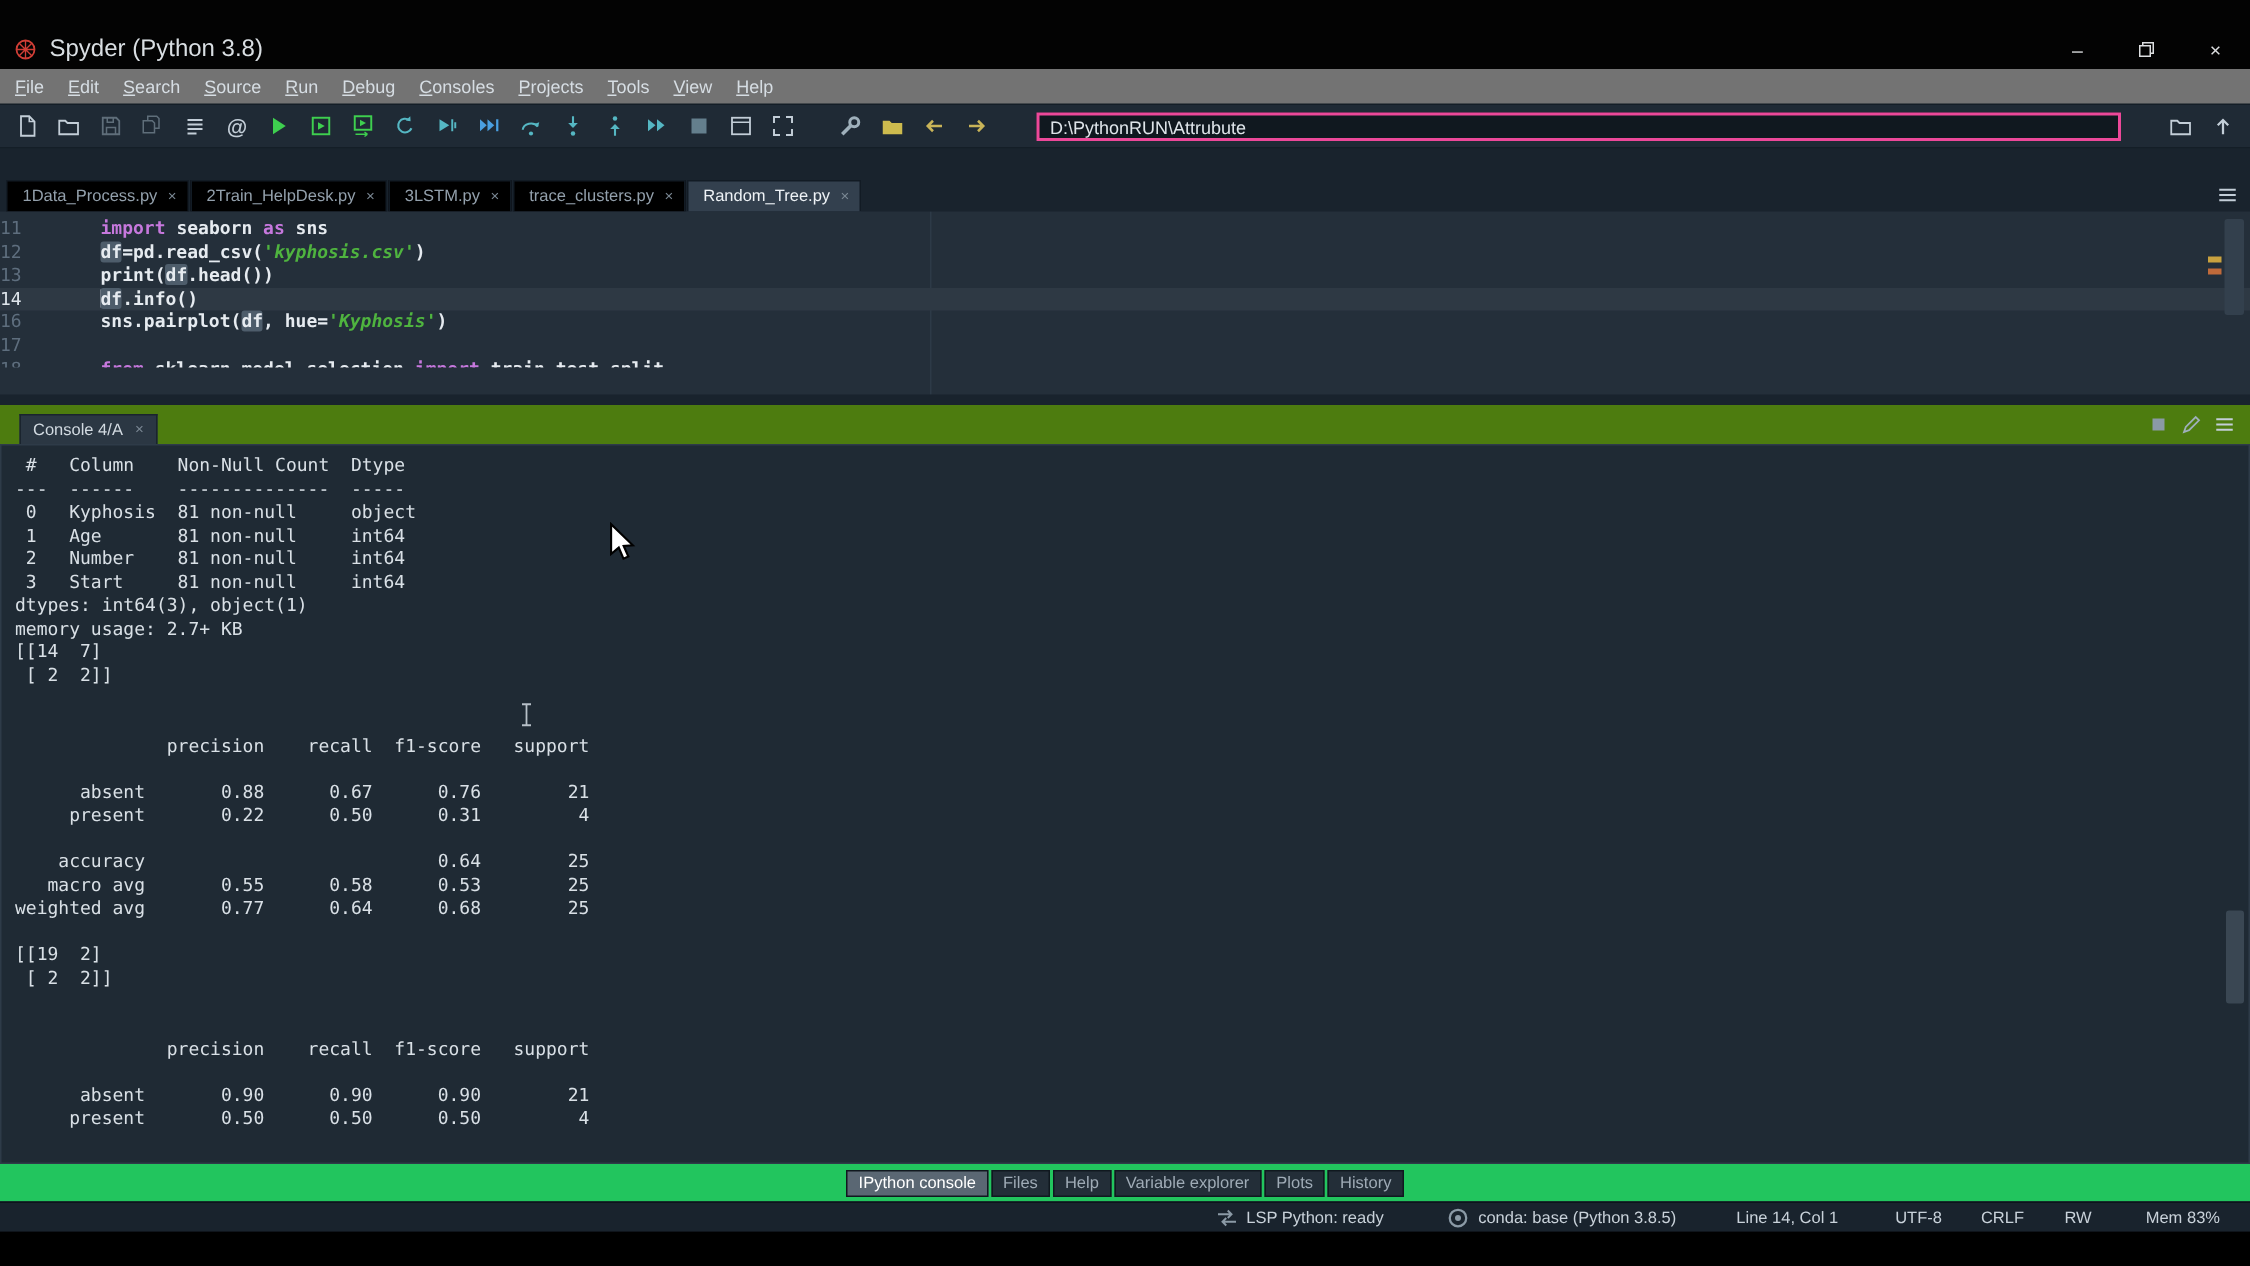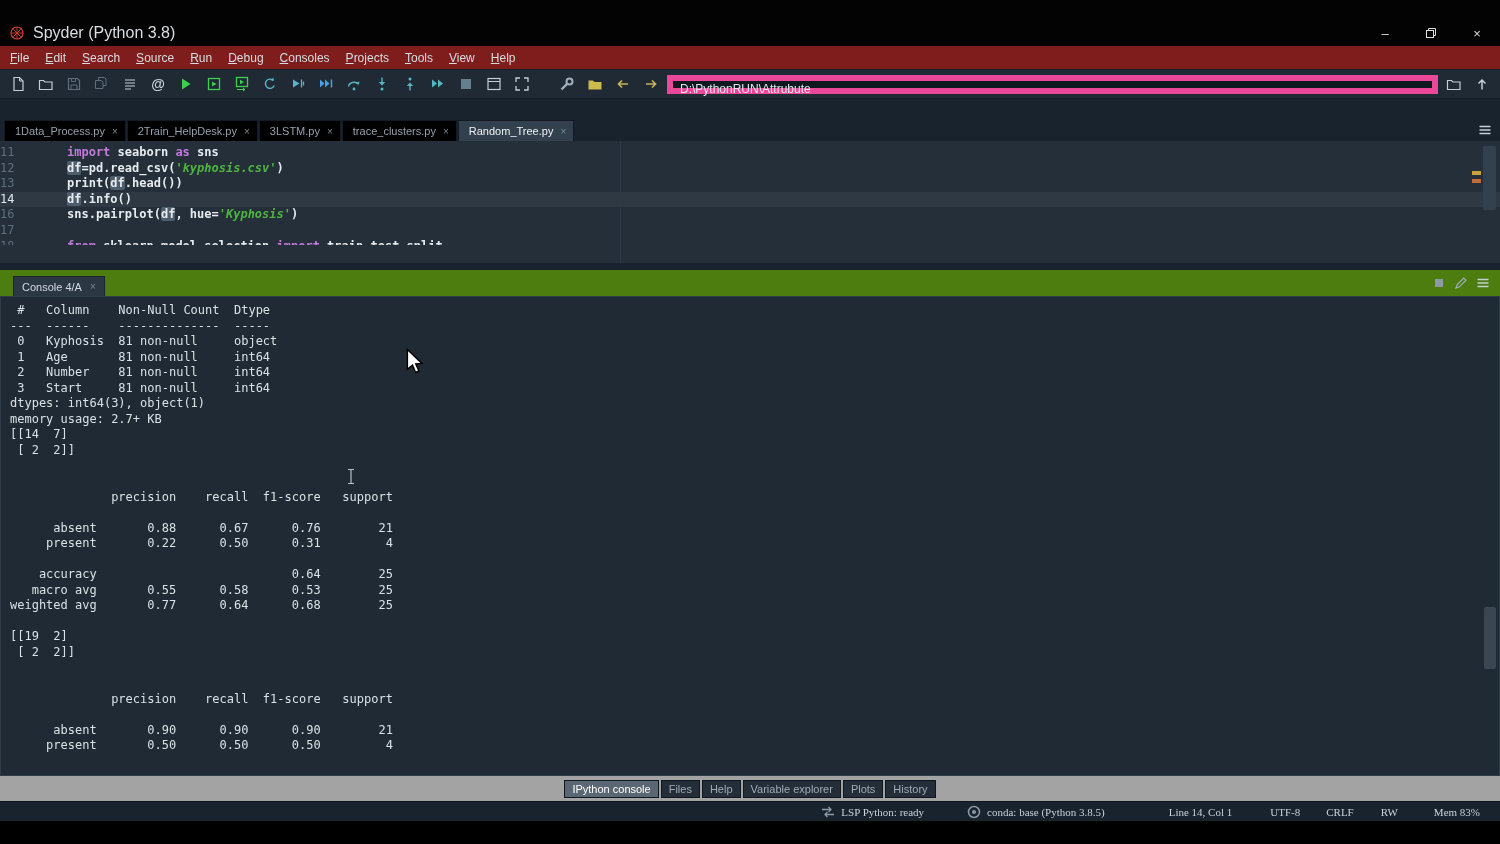--- a/index.html
+++ b/index.html
@@ -10,33 +10,33 @@
   
   #titlebar { position:absolute; left:0; top:0; width:100%; height:46px; background:#030303; }
   .titlebar-inner { position:absolute; left:0; top:20px; right:150px; height:26px; display:flex; align-items:center; }
   .app-icon { margin-left:9px; width:16px; height:16px; display:inline-flex; }
   .title { margin-left:8px; font-size:16px; color:#d9dee2; }
   .win-controls { position:absolute; right:0; top:20px; height:26px; display:flex; }
   .wbtn { width:46px; height:26px; display:flex; align-items:center; justify-content:center;
           color:#dcdee0; font-size:13px; }
 
   
-  #menubar { position:absolute; left:0; top:46px; width:100%; height:24px; background:#7f1d1d;
+  #menubar { position:absolute; left:0; top:46px; width:100%; height:24px; background:#737373;
              border-bottom:1px solid #141e27; display:flex; align-items:center; padding-left:2px; }
   .menu-item { padding:0 8px; font-size:12px; color:#d6dde3; }
   .menu-item u { text-decoration:underline; }
 
   
   #toolbar { position:absolute; left:0; top:70px; width:100%; height:29px; background:#1f2a35;
              border-bottom:1px solid #141e27; display:flex; align-items:center; }
   .tb-left { display:flex; align-items:center; margin-left:4px; }
   .tbtn { width:22px; height:22px; margin:0 3px; display:flex; align-items:center; justify-content:center; }
   .tbtn.gap { margin-left:20px; }
   .txticon { color:#c3ced8; font-size:14px; font-weight:bold; }
-  .tb-path { flex:1; height:19px; margin:0 2px; background:#10181f; border:6px solid #ec4899;
+  .tb-path { flex:1; height:19px; margin:0 26px; background:#10181f; border:2px solid #ec4899;
              color:#dfe5ea; font-size:12px; line-height:17px; padding-left:7px; white-space:nowrap; }
   .tb-right { display:flex; align-items:center; margin-right:4px; }
 
   
   #crumbbar { position:absolute; left:0; top:99px; width:100%; height:19px; background:#19232d;
               display:flex; align-items:center; padding-left:6px; font-size:11px; color:#b6c2cc; }
 
   
   #tabbar { position:absolute; left:0; top:118px; width:100%; height:23px; background:#19232d;
             display:flex; align-items:flex-end; padding-left:4px; }
@@ -78,33 +78,33 @@
   .hbtn { width:22px; height:20px; display:flex; align-items:center; justify-content:center; }
 
   
   #console { position:absolute; left:0; top:296px; width:100%; height:480px; background:#1f2a34;
              border:1px solid #2e3b48; overflow:hidden; }
   #console pre { margin:0; padding:6px 0 0 9px; font-family:"DejaVu Sans Mono", monospace;
                  font-size:12px; line-height:15.55px; color:#d9e0e6; white-space:pre; }
   #c-thumb { position:absolute; left:1484px; top:607px; width:12px; height:62px; background:#3a4753; border-radius:2px; }
 
   
-  #plugintabs { position:absolute; left:0; top:776px; width:100%; height:25px; background:#a3a3a3;
+  #plugintabs { position:absolute; left:0; top:776px; width:100%; height:25px; background:#22c55e;
                 display:flex; align-items:center; justify-content:center; }
   .ptab { margin:0 1px; padding:2px 7px; font-size:11px; background:#232e38; color:#9fabb6; border:1px solid #10181f; }
   .ptab.active { background:#5a6773; color:#ffffff; }
 
   
   #statusbar { position:absolute; left:0; top:801px; width:100%; height:20px; background:#19232d;
                border-top:1px solid #0d141c; display:flex; align-items:center; font-size:11px; color:#c9d2da; }
-  .sb-right { margin-left:auto; display:flex; align-items:center;font-family:Liberation Serif, serif; }
+  .sb-right { margin-left:auto; display:flex; align-items:center; }
   .sb-group { display:flex; align-items:center; }
   .sb-icon { width:16px; height:16px; display:inline-flex; margin-right:5px; }
   .sb-lsp   { margin-right:42px; }
-  .sb-conda { margin-right:64px; }
+  .sb-conda { margin-right:40px; }
   .sb-cursor{ margin-right:38px; }
   .sb-enc   { margin-right:26px; }
   .sb-eol   { margin-right:27px; }
   .sb-rw    { margin-right:36px; }
   .sb-mem   { margin-right:20px; }
 
   
   #mouse-cursor { position:absolute; left:405px; top:348px; z-index:60; }
   #text-cursor  { position:absolute; left:346px; top:468px; z-index:60; }
 </style>

